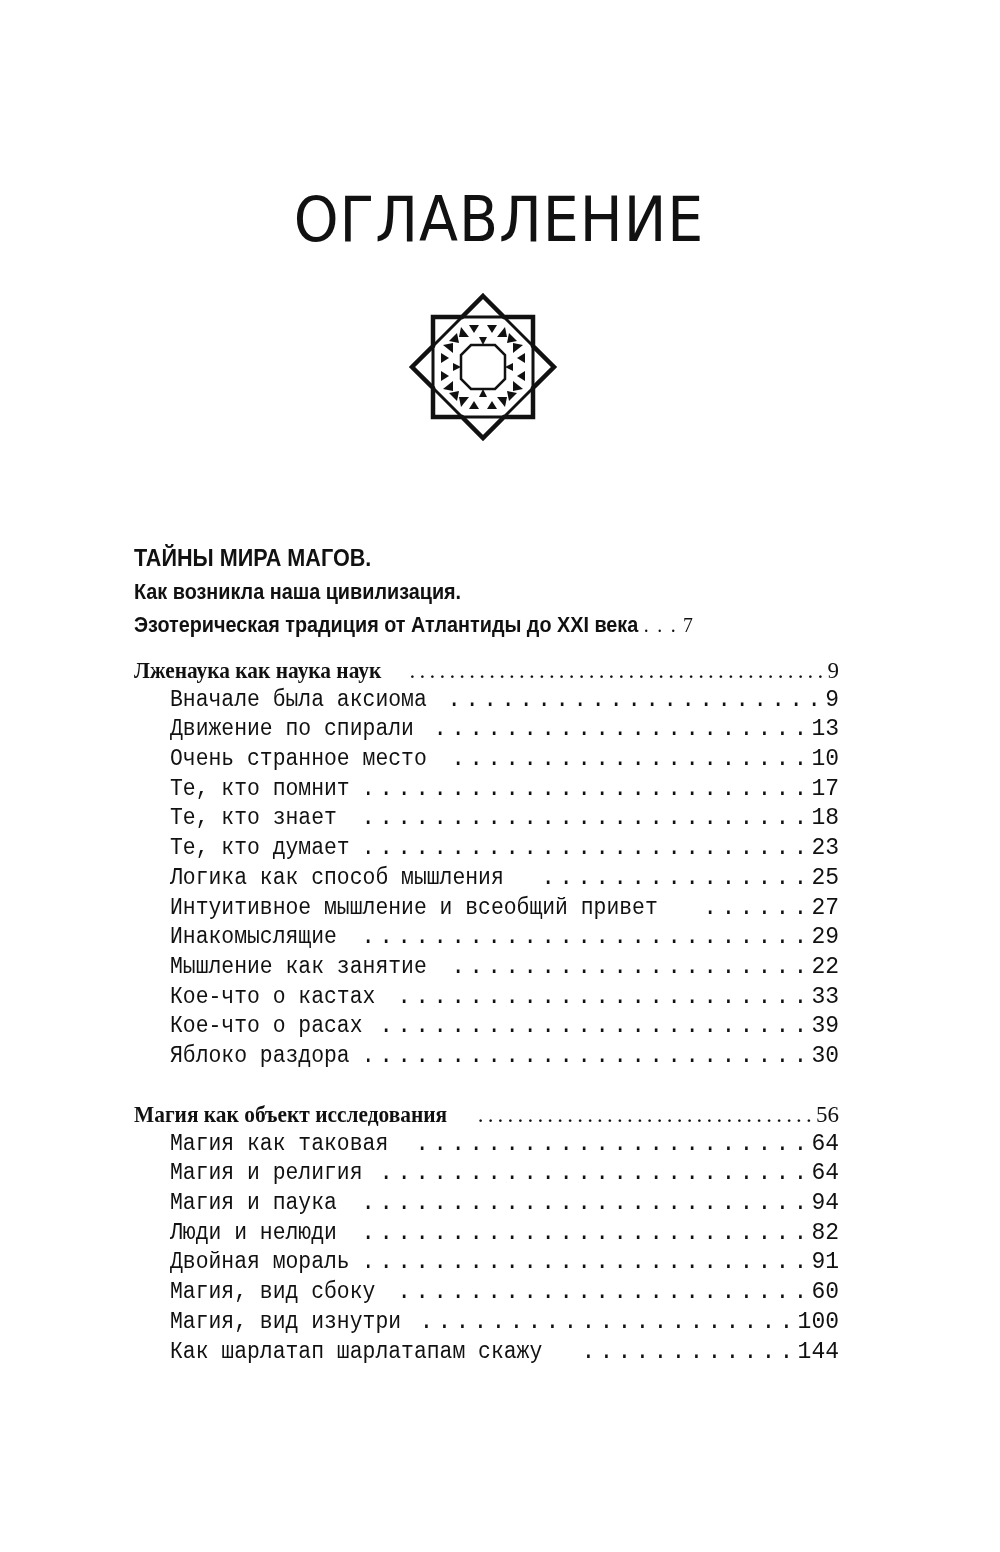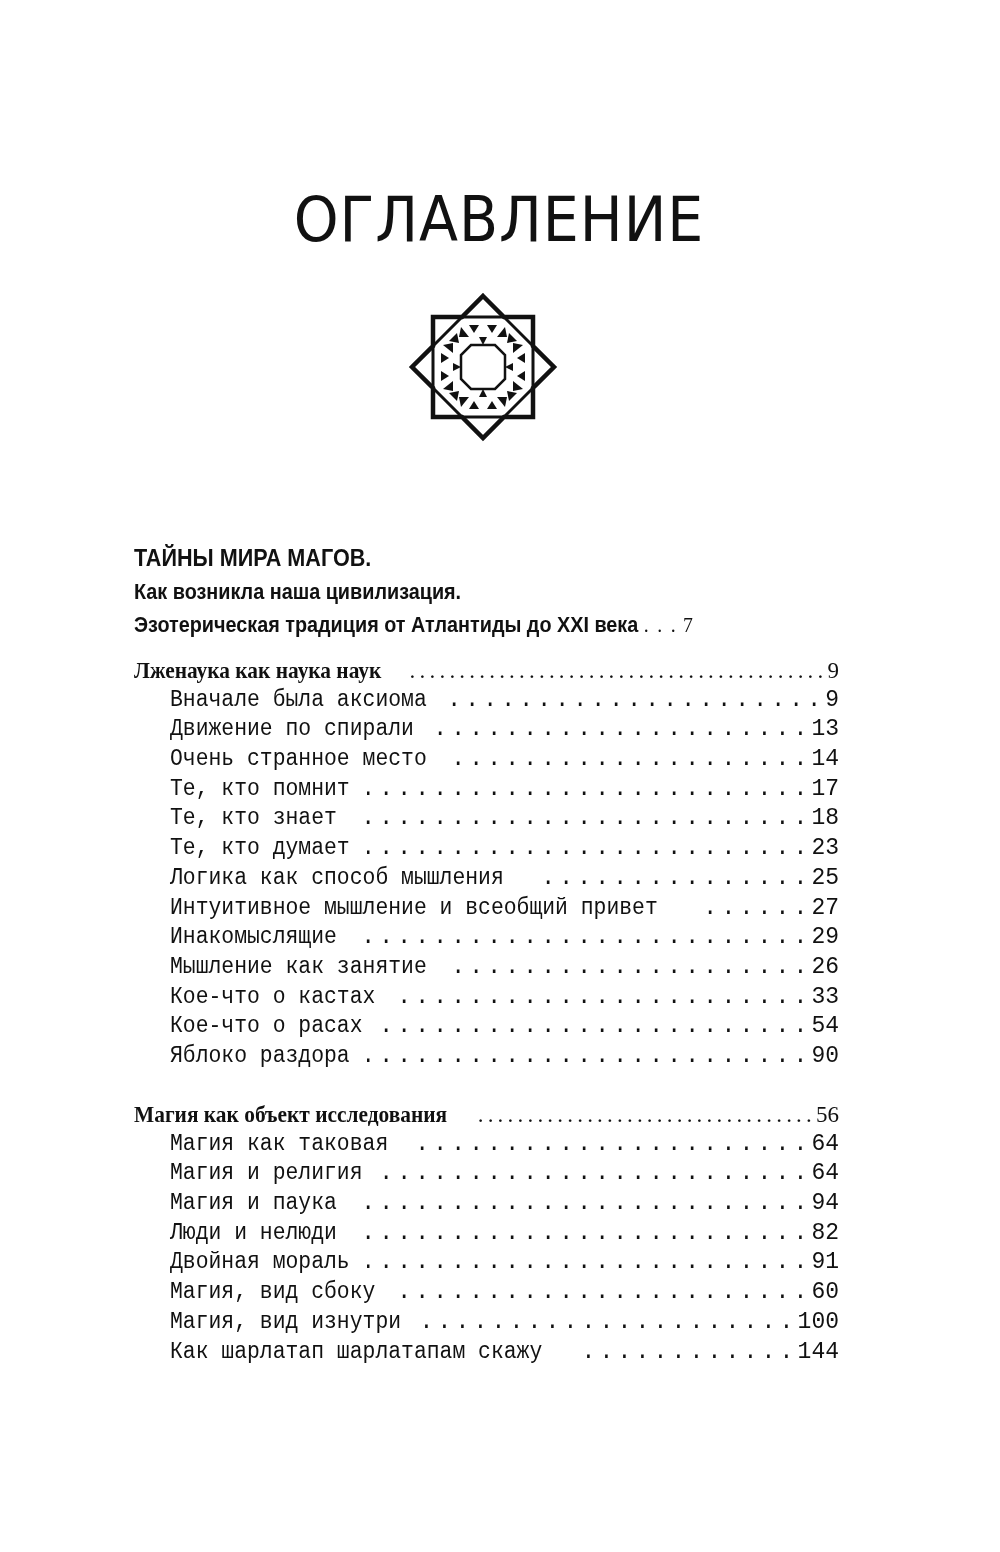--- a/index.html
+++ b/index.html
@@ -180,21 +180,21 @@
       <span class="page">9</span>
     </div>
   <div class="toc-row sub">
       <span class="label">Движение по спирали</span>
       <span class="leader">................................................................................................</span>
       <span class="page">13</span>
     </div>
   <div class="toc-row sub">
       <span class="label">Очень странное место</span>
       <span class="leader">................................................................................................</span>
-      <span class="page">14</span>
+      <span class="page">10</span>
     </div>
   <div class="toc-row sub">
       <span class="label">Те, кто помнит</span>
       <span class="leader">................................................................................................</span>
       <span class="page">17</span>
     </div>
   <div class="toc-row sub">
       <span class="label">Те, кто знает</span>
       <span class="leader">................................................................................................</span>
       <span class="page">18</span>
@@ -215,36 +215,36 @@
       <span class="page">27</span>
     </div>
   <div class="toc-row sub">
       <span class="label">Инакомыслящие</span>
       <span class="leader">................................................................................................</span>
       <span class="page">29</span>
     </div>
   <div class="toc-row sub">
       <span class="label">Мышление как занятие</span>
       <span class="leader">................................................................................................</span>
-      <span class="page">26</span>
+      <span class="page">22</span>
     </div>
   <div class="toc-row sub">
       <span class="label">Кое-что о кастах</span>
       <span class="leader">................................................................................................</span>
       <span class="page">33</span>
     </div>
   <div class="toc-row sub">
       <span class="label">Кое-что о расах</span>
       <span class="leader">................................................................................................</span>
-      <span class="page">54</span>
+      <span class="page">39</span>
     </div>
   <div class="toc-row sub">
       <span class="label">Яблоко раздора</span>
       <span class="leader">................................................................................................</span>
-      <span class="page">90</span>
+      <span class="page">30</span>
     </div>
 </div>
 
 <div class="toc-section" style="top:1100px;">
   <div class="toc-row chapter">
     <span class="label">Магия как объект исследования</span>
     <span class="leader">................................................................................................</span>
     <span class="page">56</span>
   </div>
   <div class="toc-row sub">

